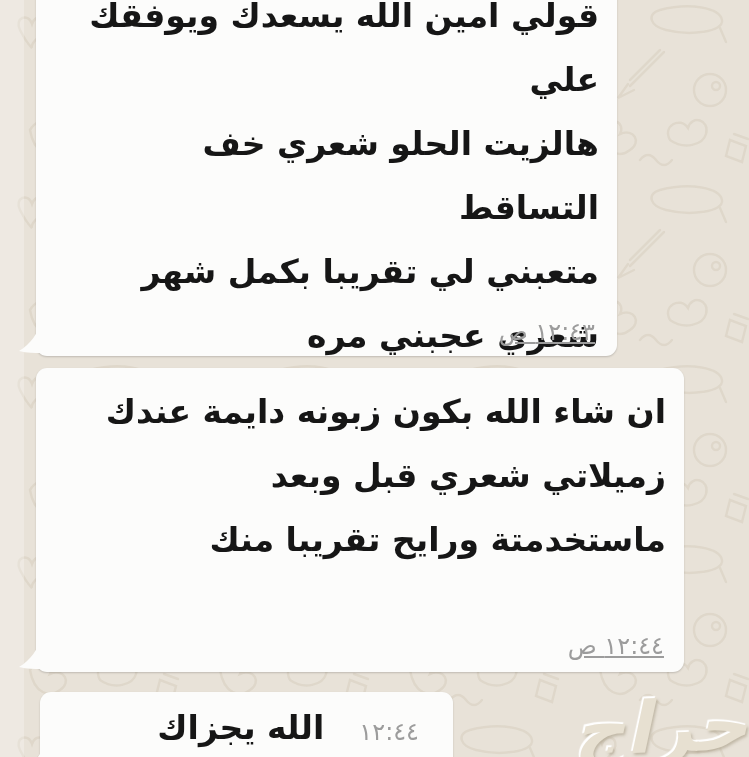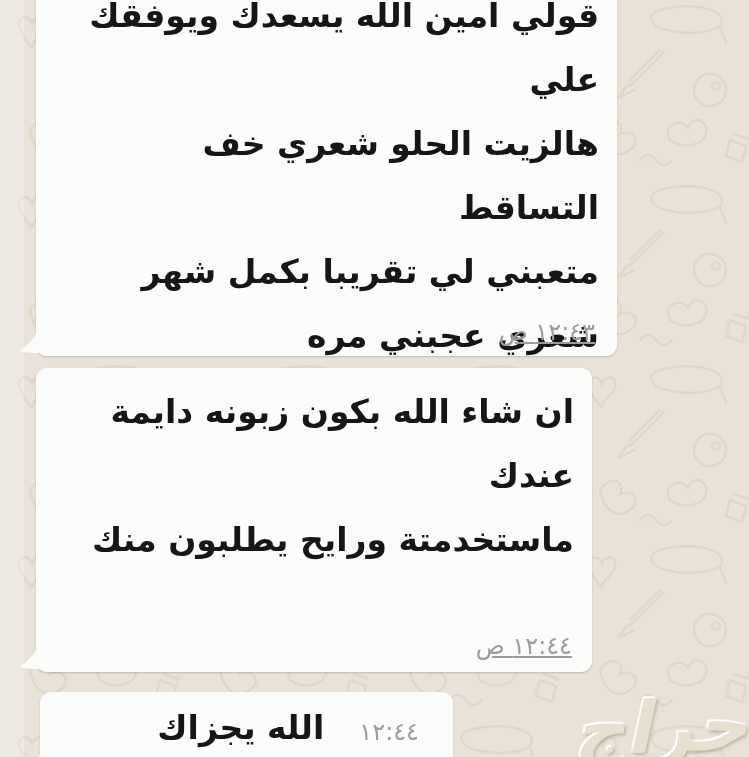--- a/index.html
+++ b/index.html
@@ -22,21 +22,21 @@
     direction:rtl;
     letter-spacing:6px;
   }
   .bubble{
     position:absolute;z-index:2;
     background:#fcfcfb;
     border-radius:11px;
     box-shadow:0 1px 2px rgba(0,0,0,0.18);
   }
   .b1{left:36px;top:-28px;width:581px;height:384px;}
-  .b2{left:36px;top:368px;width:556px;height:304px;}
+  .b2{left:36px;top:368px;width:648px;height:304px;}
   .b3{left:40px;top:692px;width:413px;height:84px;}
   .lines{
     direction:rtl;
     text-align:right;
     padding:12px 18px 0 18px;
     font-size:33px;font-weight:700;color:#161616;
     line-height:64px;
   }
   .time{
     position:absolute;
@@ -91,21 +91,22 @@
     </div>
     <span class="time">١٢:٤٣ ص</span>
     <svg class="tail" viewBox="0 0 22 32" xmlns="http://www.w3.org/2000/svg">
       <path d="M22 0 C19 12 12 23 0 30 C8 32 16 32 22 32 Z"></path>
     </svg>
   </div>
 
   <div class="bubble b2">
     <div class="lines">
       <div>ان شاء الله بكون زبونه دايمة عندك</div>
-      <div>ماستخدمتة ورايح يطلبون منك</div>
+      <div>زميلاتي شعري قبل وبعد</div>
+      <div>ماستخدمتة ورايح تقريبا منك</div>
     </div>
     <span class="time">١٢:٤٤ ص</span>
     <svg class="tail" viewBox="0 0 22 32" xmlns="http://www.w3.org/2000/svg">
       <path d="M22 0 C19 12 12 23 0 30 C8 32 16 32 22 32 Z"></path>
     </svg>
   </div>
 
   <div class="bubble b3">
     <div class="b3-row">
       <span class="b3-msg">الله يجزاك خير</span>

